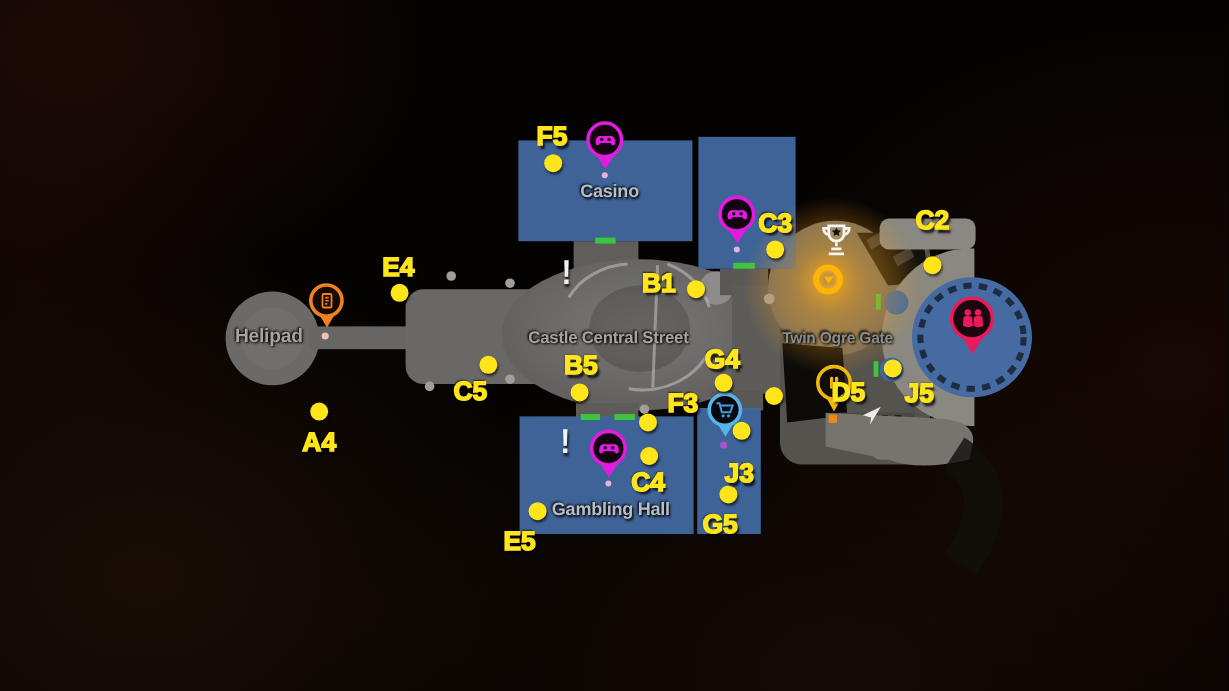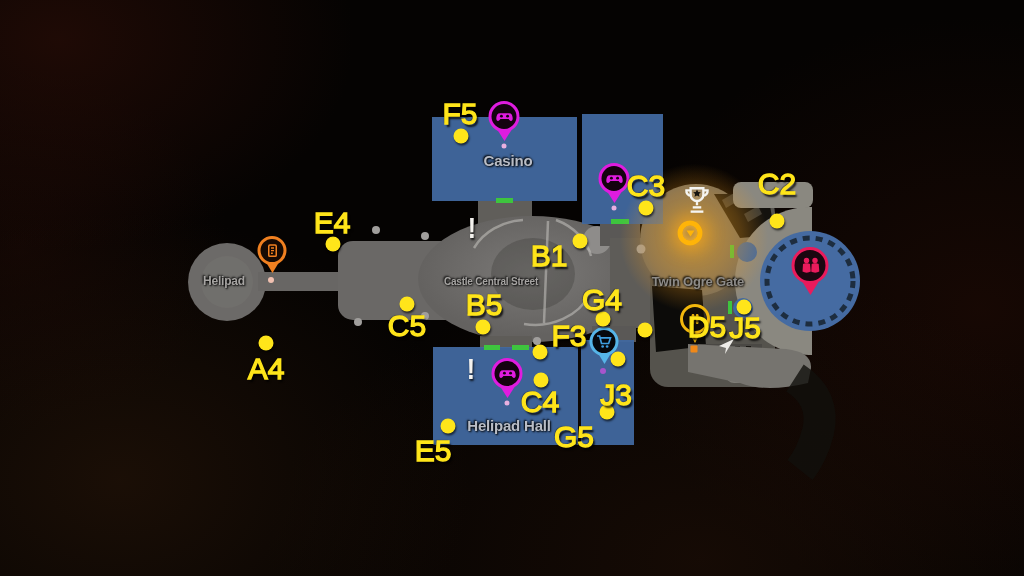--- a/index.html
+++ b/index.html
@@ -8,21 +8,21 @@
     background:
       radial-gradient(420px 300px at 60px 40px, rgba(52,16,8,.55), transparent 70%),
       radial-gradient(300px 260px at 20px 250px, rgba(36,12,6,.45), transparent 70%),
       radial-gradient(500px 380px at 120px 480px, rgba(48,26,10,.5), transparent 70%),
       radial-gradient(620px 420px at 700px 560px, rgba(42,20,8,.45), transparent 70%),
       radial-gradient(520px 420px at 980px 310px, rgba(50,16,6,.4), transparent 70%),
       #050302;}
   svg.mapcanvas{position:absolute;left:0;top:0;filter:blur(.4px);}
   
   .gmark{position:absolute;transform:translate(-50%,-50%);
-    font-weight:400;font-size:30px;color:#ffe51a;letter-spacing:0;
+    font-weight:700;font-size:22px;color:#ffe51a;letter-spacing:0;
     -webkit-text-stroke:1.3px #ffe51a;
     text-shadow:2px 3px 2px rgba(0,0,0,.85),-1px -1px 1px rgba(0,0,0,.5);z-index:20;text-align:right;}
   .gdot{position:absolute;width:15px;height:15px;border-radius:50%;background:#ffe51a;
     transform:translate(-50%,-50%);box-shadow:1px 2px 2px rgba(0,0,0,.6);z-index:19;}
   
   .arealabel{position:absolute;transform:translate(-50%,-50%);font-weight:700;
     color:#a6a4a2;text-shadow:1px 1px 2px #000,-1px -1px 2px #000;z-index:8;
     white-space:nowrap;letter-spacing:-.2px;}
   .arealabel.onblue{color:#b9bdc6;}
   
@@ -240,67 +240,67 @@
         <circle cx="8" cy="6.5" r="2.7"></circle>
         <path d="M4.5,10 C6,9 10,9 11.5,10 L12.3,17.5 C10,19 6.3,19 4,17.5 Z"></path>
         <circle cx="16.5" cy="6.5" r="2.7"></circle>
         <path d="M13.2,10 C14.7,9 18.7,9 20.2,10 L20.8,17.5 C18.5,19 14.8,19 12.7,17.5 Z"></path>
       </g>
     </svg>
       </div>
       <div class="pin-tail"></div>
   </div>
 
-  <div class="arealabel" style="left:224px;top:281px;font-size:12px">Helipad</div>
+  <div class="arealabel" style="left:224px;top:281px;font-size:16px">Helipad</div>
   <div class="arealabel onblue" style="left:508px;top:160px;font-size:15px">Casino</div>
-  <div class="arealabel" style="left:491px;top:281px;font-size:10px">Castle Central Street</div>
+  <div class="arealabel" style="left:507px;top:281px;font-size:14px">Castle Central Street</div>
   <div class="arealabel" style="left:698px;top:281px;font-size:13px;color:#8d8b88">Twin Ogre Gate</div>
-  <div class="arealabel onblue" style="left:509px;top:425px;font-size:15px">Helipad Hall</div>
+  <div class="arealabel onblue" style="left:509px;top:425px;font-size:15px">Gambling Hall</div>
 
   <div class="gdot" style="left:461px;top:136px"></div>
   <div class="gmark" style="left:460px;top:114px">F5</div>
 
   <div class="gdot" style="left:646px;top:208px"></div>
   <div class="gmark" style="left:646px;top:186px">C3</div>
 
   <div class="gdot" style="left:777px;top:221px"></div>
   <div class="gmark" style="left:777px;top:184px">C2</div>
 
   <div class="gdot" style="left:333px;top:244px"></div>
   <div class="gmark" style="left:332px;top:223px">E4</div>
 
   <div class="gdot" style="left:580px;top:241px"></div>
-  <div class="gmark" style="left:549px;top:256px">B1</div>
+  <div class="gmark" style="left:549px;top:236px">B1</div>
 
   <div class="gdot" style="left:407px;top:304px"></div>
-  <div class="gmark" style="left:407px;top:326px">C5</div>
+  <div class="gmark" style="left:392px;top:326px">C5</div>
 
   <div class="gdot" style="left:483px;top:327px"></div>
   <div class="gmark" style="left:484px;top:305px">B5</div>
 
   <div class="gdot" style="left:603px;top:319px"></div>
   <div class="gmark" style="left:602px;top:300px">G4</div>
 
   <div class="gdot" style="left:645px;top:330px"></div>
   <div class="gmark" style="left:707px;top:327px">D5</div>
 
   <div class="gdot" style="left:744px;top:307px"></div>
-  <div class="gmark" style="left:745px;top:328px">J5</div>
+  <div class="gmark" style="left:766px;top:328px">J5</div>
 
   <div class="gdot" style="left:266px;top:343px"></div>
   <div class="gmark" style="left:266px;top:369px">A4</div>
 
   <div class="gdot" style="left:540px;top:352px"></div>
   <div class="gmark" style="left:569px;top:336px">F3</div>
 
   <div class="gdot" style="left:618px;top:359px"></div>
   <div class="gmark" style="left:616px;top:395px">J3</div>
 
   <div class="gdot" style="left:541px;top:380px"></div>
   <div class="gmark" style="left:540px;top:402px">C4</div>
 
   <div class="gdot" style="left:448px;top:426px"></div>
   <div class="gmark" style="left:433px;top:451px">E5</div>
 
   <div class="gdot" style="left:607px;top:412px"></div>
-  <div class="gmark" style="left:574px;top:437px">G5</div>
+  <div class="gmark" style="left:600px;top:437px">G5</div>
 
 </div>
 
 </body></html>

